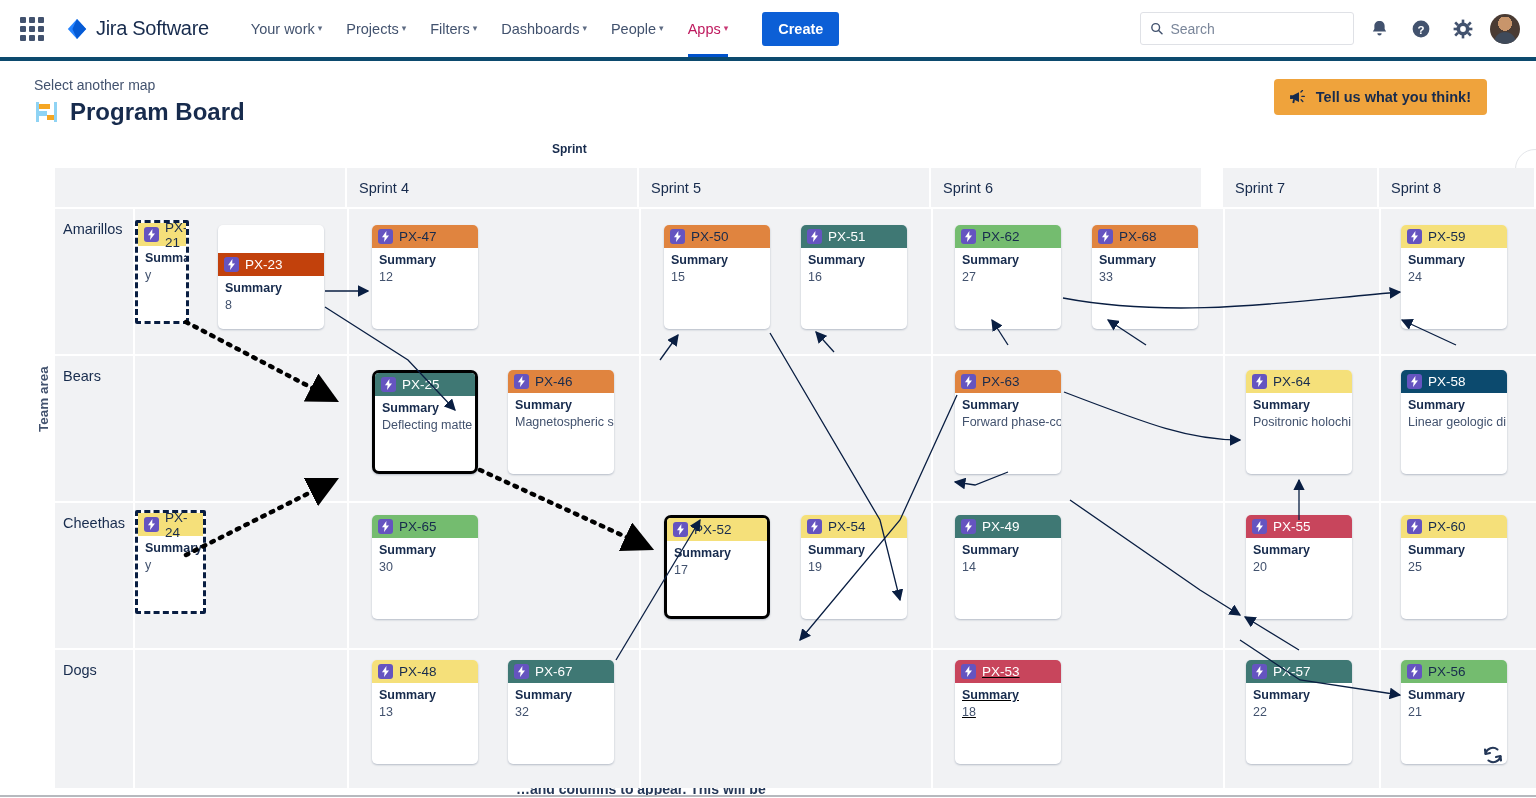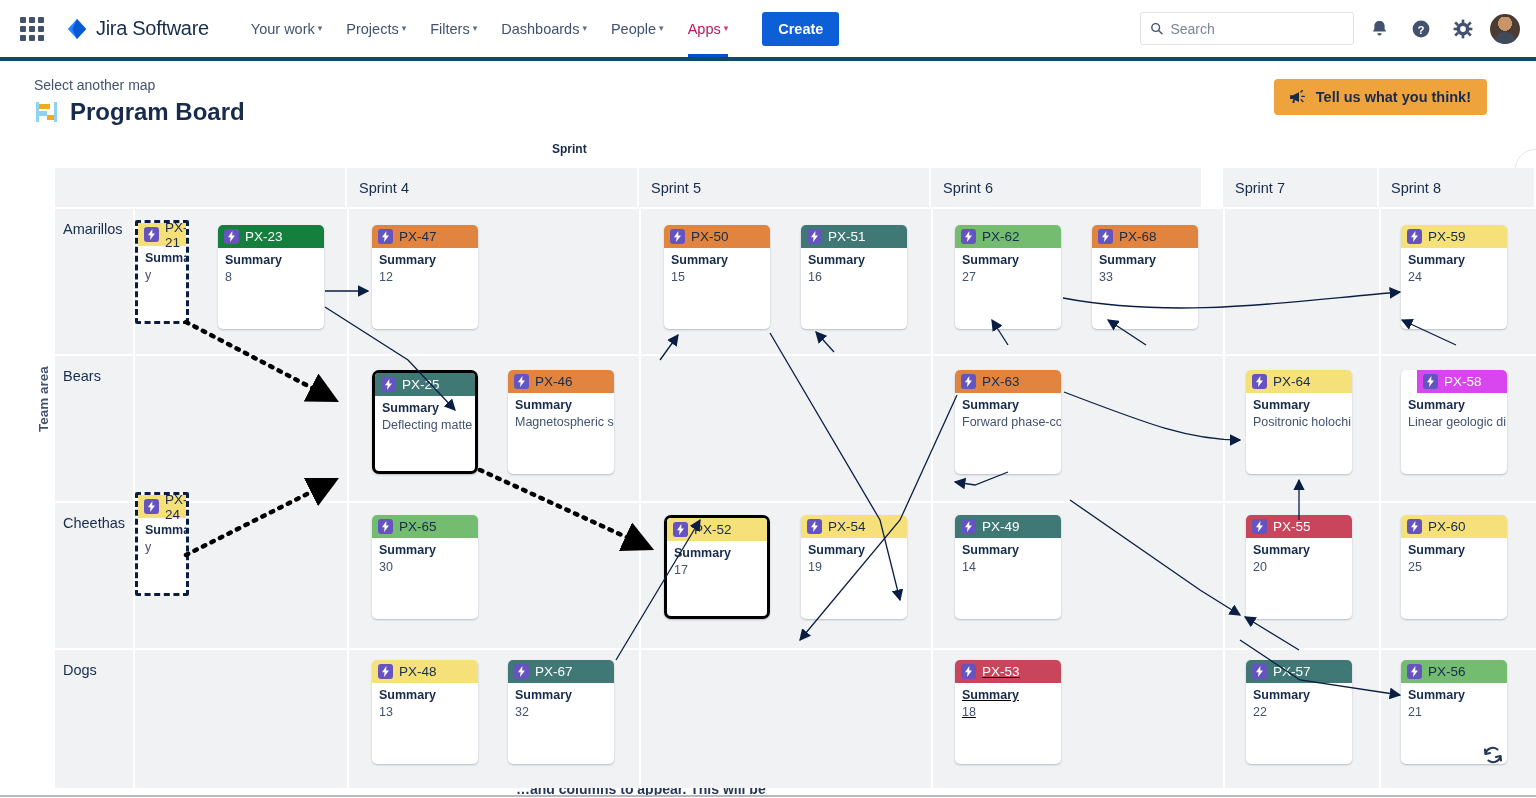--- a/index.html
+++ b/index.html
@@ -313,21 +313,21 @@
             </svg>
           </span>
           <span>PX-21</span>
         </div>
         <div class="card-body">
           <div class="card-summary-label">Summary</div>
           <div class="card-summary-text">y</div>
         </div>
       </div>
       <div class="card" style="left: 163px; top: 57px;">
-        <div class="card-head dark" style="background: #15803d;">
+        <div class="card-head dark" style="background: #c2410c; margin-top: 28px;">
           <span class="epic-icon">
             <svg width="9" height="11" viewBox="0 0 9 11">
               <path d="M5.4 0 L1 6.2 h2.6 L3 11 L8 4.6 H5.2 Z" fill="#fff"></path>
             </svg>
           </span>
           <span>PX-23</span>
         </div>
         <div class="card-body">
           <div class="card-summary-label">Summary</div>
           <div class="card-summary-text">8</div>
@@ -467,34 +467,34 @@
             </svg>
           </span>
           <span>PX-64</span>
         </div>
         <div class="card-body">
           <div class="card-summary-label">Summary</div>
           <div class="card-summary-text">Positronic holochi</div>
         </div>
       </div>
       <div class="card" style="left: 1346px; top: 202px;">
-        <div class="card-head dark" style="background: #d946ef; margin-left: 16px;">
+        <div class="card-head dark" style="background: #0c4a6e;">
           <span class="epic-icon">
             <svg width="9" height="11" viewBox="0 0 9 11">
               <path d="M5.4 0 L1 6.2 h2.6 L3 11 L8 4.6 H5.2 Z" fill="#fff"></path>
             </svg>
           </span>
           <span>PX-58</span>
         </div>
         <div class="card-body">
           <div class="card-summary-label">Summary</div>
           <div class="card-summary-text">Linear geologic di</div>
         </div>
       </div>
-      <div class="card ghost" style="left: 80px; top: 324px; width: 54px;">
+      <div class="card ghost" style="left: 80px; top: 342px; width: 71px;">
         <div class="card-head" style="background: rgb(245, 224, 122);">
           <span class="epic-icon">
             <svg width="9" height="11" viewBox="0 0 9 11">
               <path d="M5.4 0 L1 6.2 h2.6 L3 11 L8 4.6 H5.2 Z" fill="#fff"></path>
             </svg>
           </span>
           <span>PX-24</span>
         </div>
         <div class="card-body">
           <div class="card-summary-label">Summary</div>

